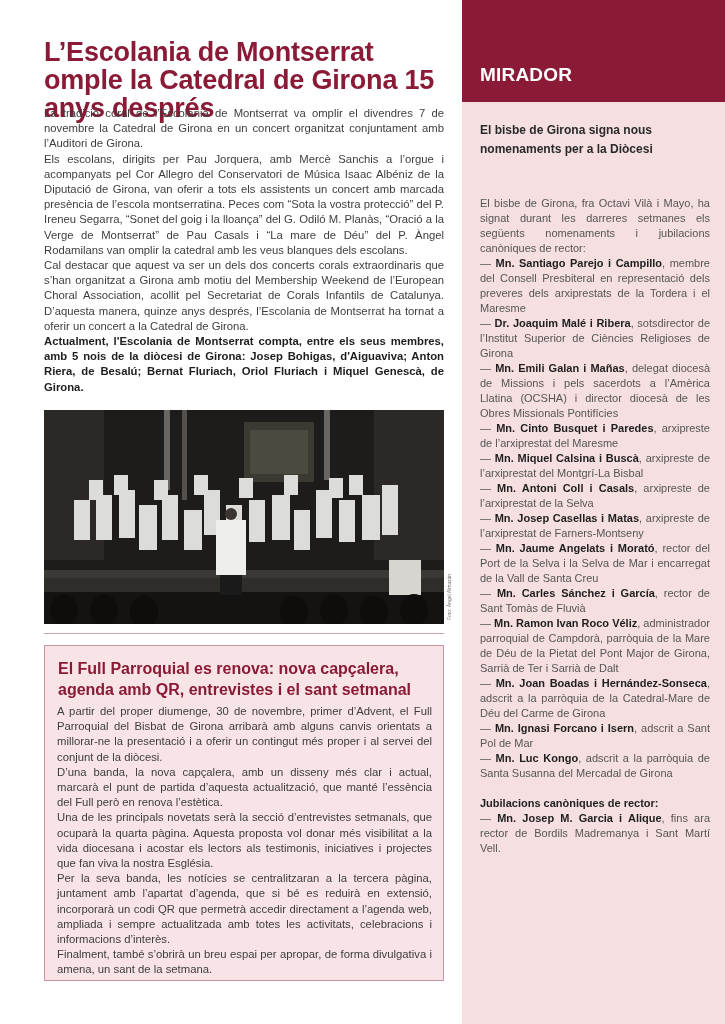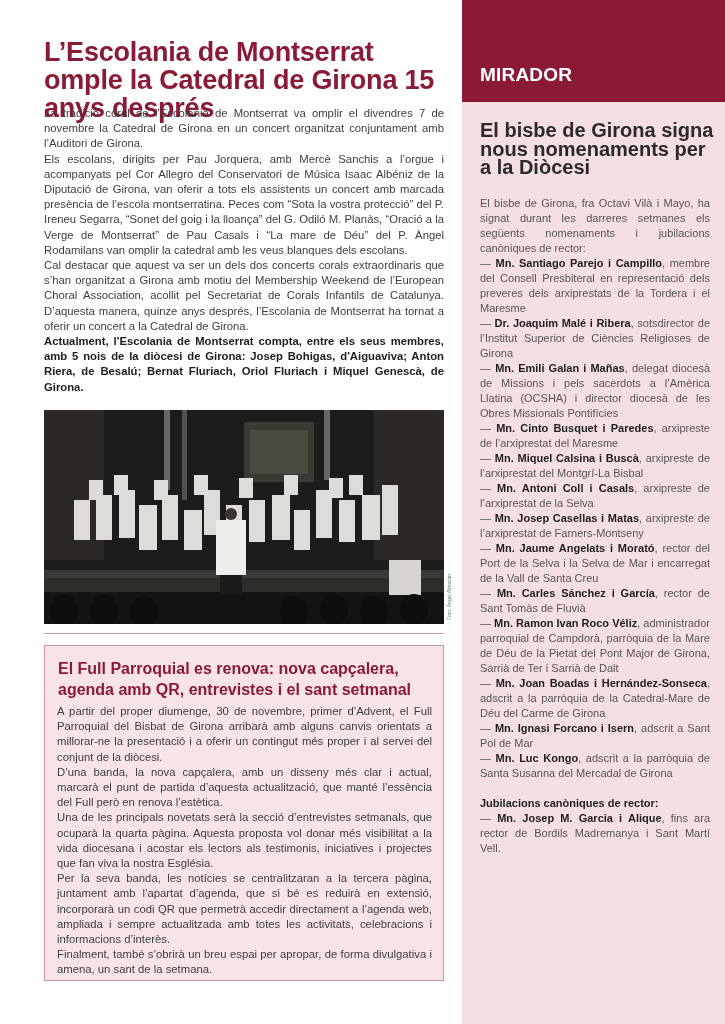--- a/index.html
+++ b/index.html
@@ -20,21 +20,21 @@
   .box { position:absolute; left:44px; top:645px; width:400px; height:336px; background:#f8e4e6;
          border:1px solid #c995a2; box-sizing:border-box; }
   .box h2 { margin:0; position:absolute; left:13px; top:12px; width:380px; font-size:16px; line-height:21px;
          color:#8a1a35; font-weight:bold; }
   .box .box-text { position:absolute; left:12px; top:58px; width:375px; font-size:11.3px; line-height:15.2px;
          text-align:justify; color:#3d3d3d; }
   .box .box-text p { margin:0; }
   .sidebar { position:absolute; left:462px; top:0; width:263px; height:1024px; background:#f5dfe1; }
   .sidebar-header { position:absolute; left:0; top:0; width:263px; height:102px; background:#8a1a35; }
   .sidebar-header .label { position:absolute; left:18px; top:64px; font-size:19px; font-weight:bold; color:#ffffff; letter-spacing:0.2px; }
-  .sidebar h3 { position:absolute; left:18px; top:121px; width:235px; margin:0; font-size:20px; line-height:18.6px; color:#2a2a2a; font-weight:bold; }
+  .sidebar h3 { position:absolute; left:18px; top:121px; width:235px; margin:0; font-size:12px; line-height:18.6px; color:#2a2a2a; font-weight:bold; }
   .sidebar .side-text { position:absolute; left:18px; top:196px; width:230px; font-size:11px; line-height:15px; text-align:justify; color:#555; }
   .sidebar .side-text p { margin:0; }
   .sidebar .side-text b { color:#1e1e1e; }
   .sidebar .side-text .sub { margin-top:15px; font-weight:bold; color:#1e1e1e; }
 </style>
 </head>
 <body>
 
 <h1 class="main-title">L’Escolania de Montserrat omple la Catedral de Girona 15 anys després</h1>
 

